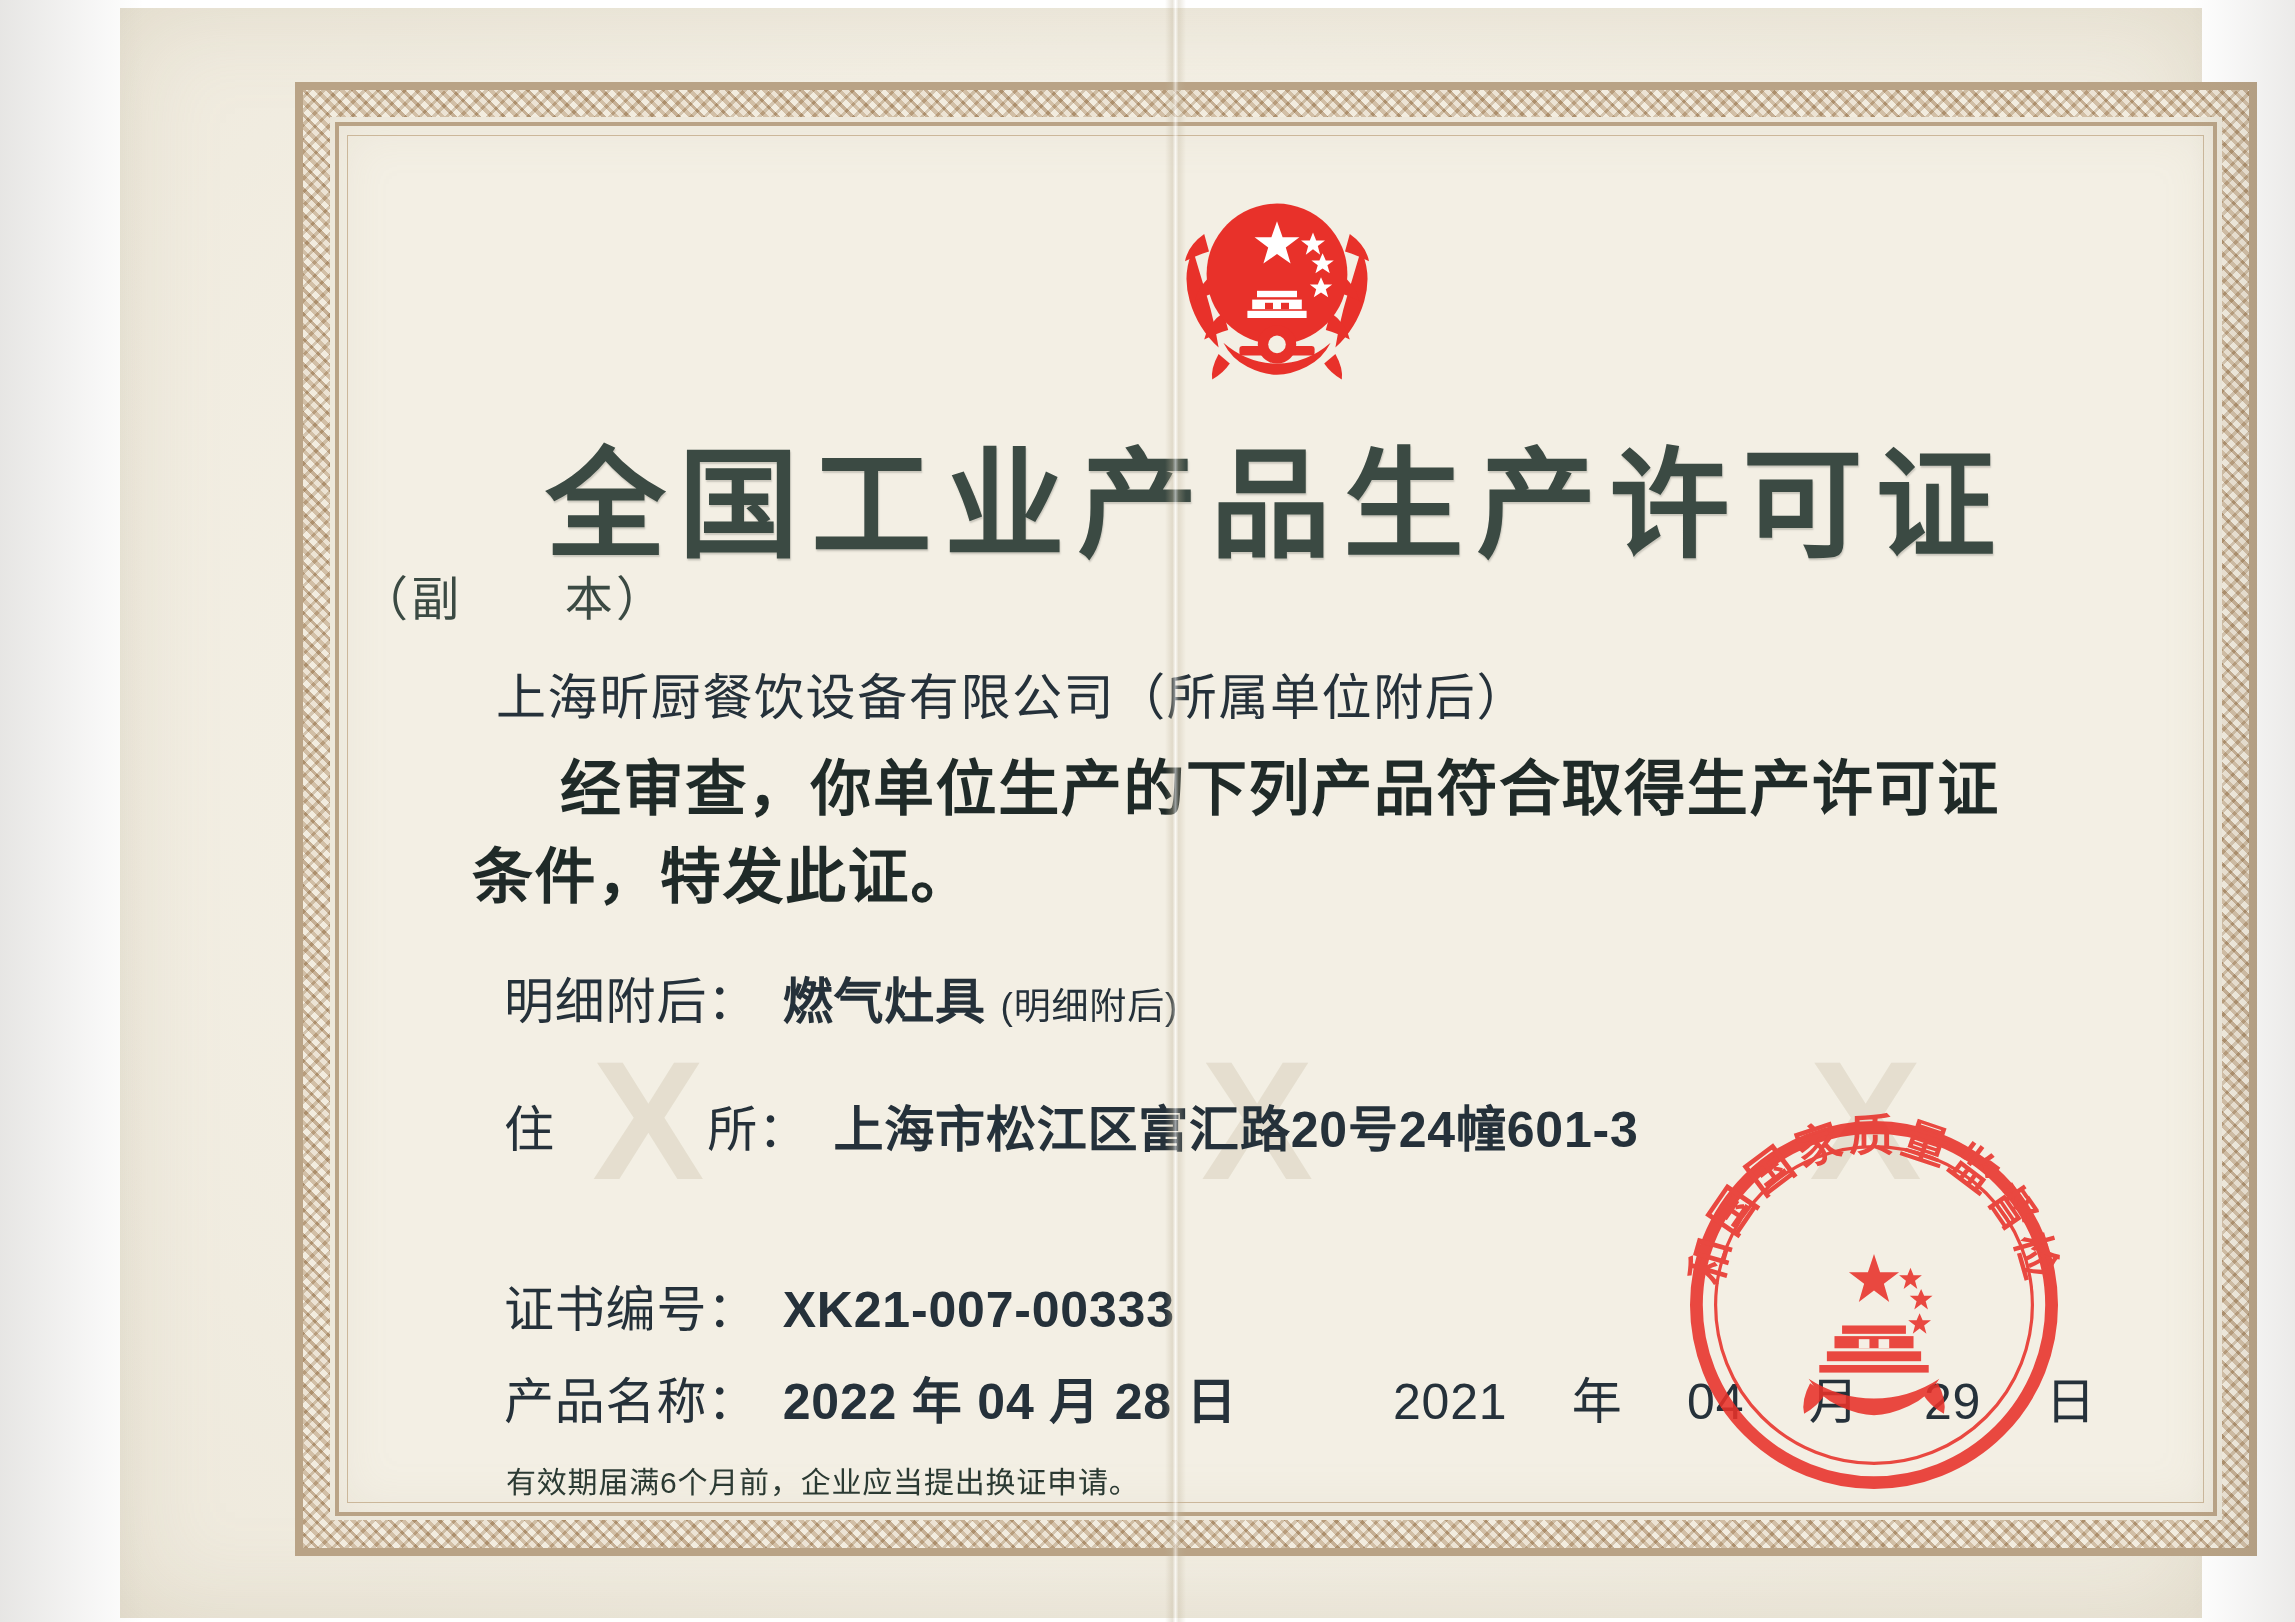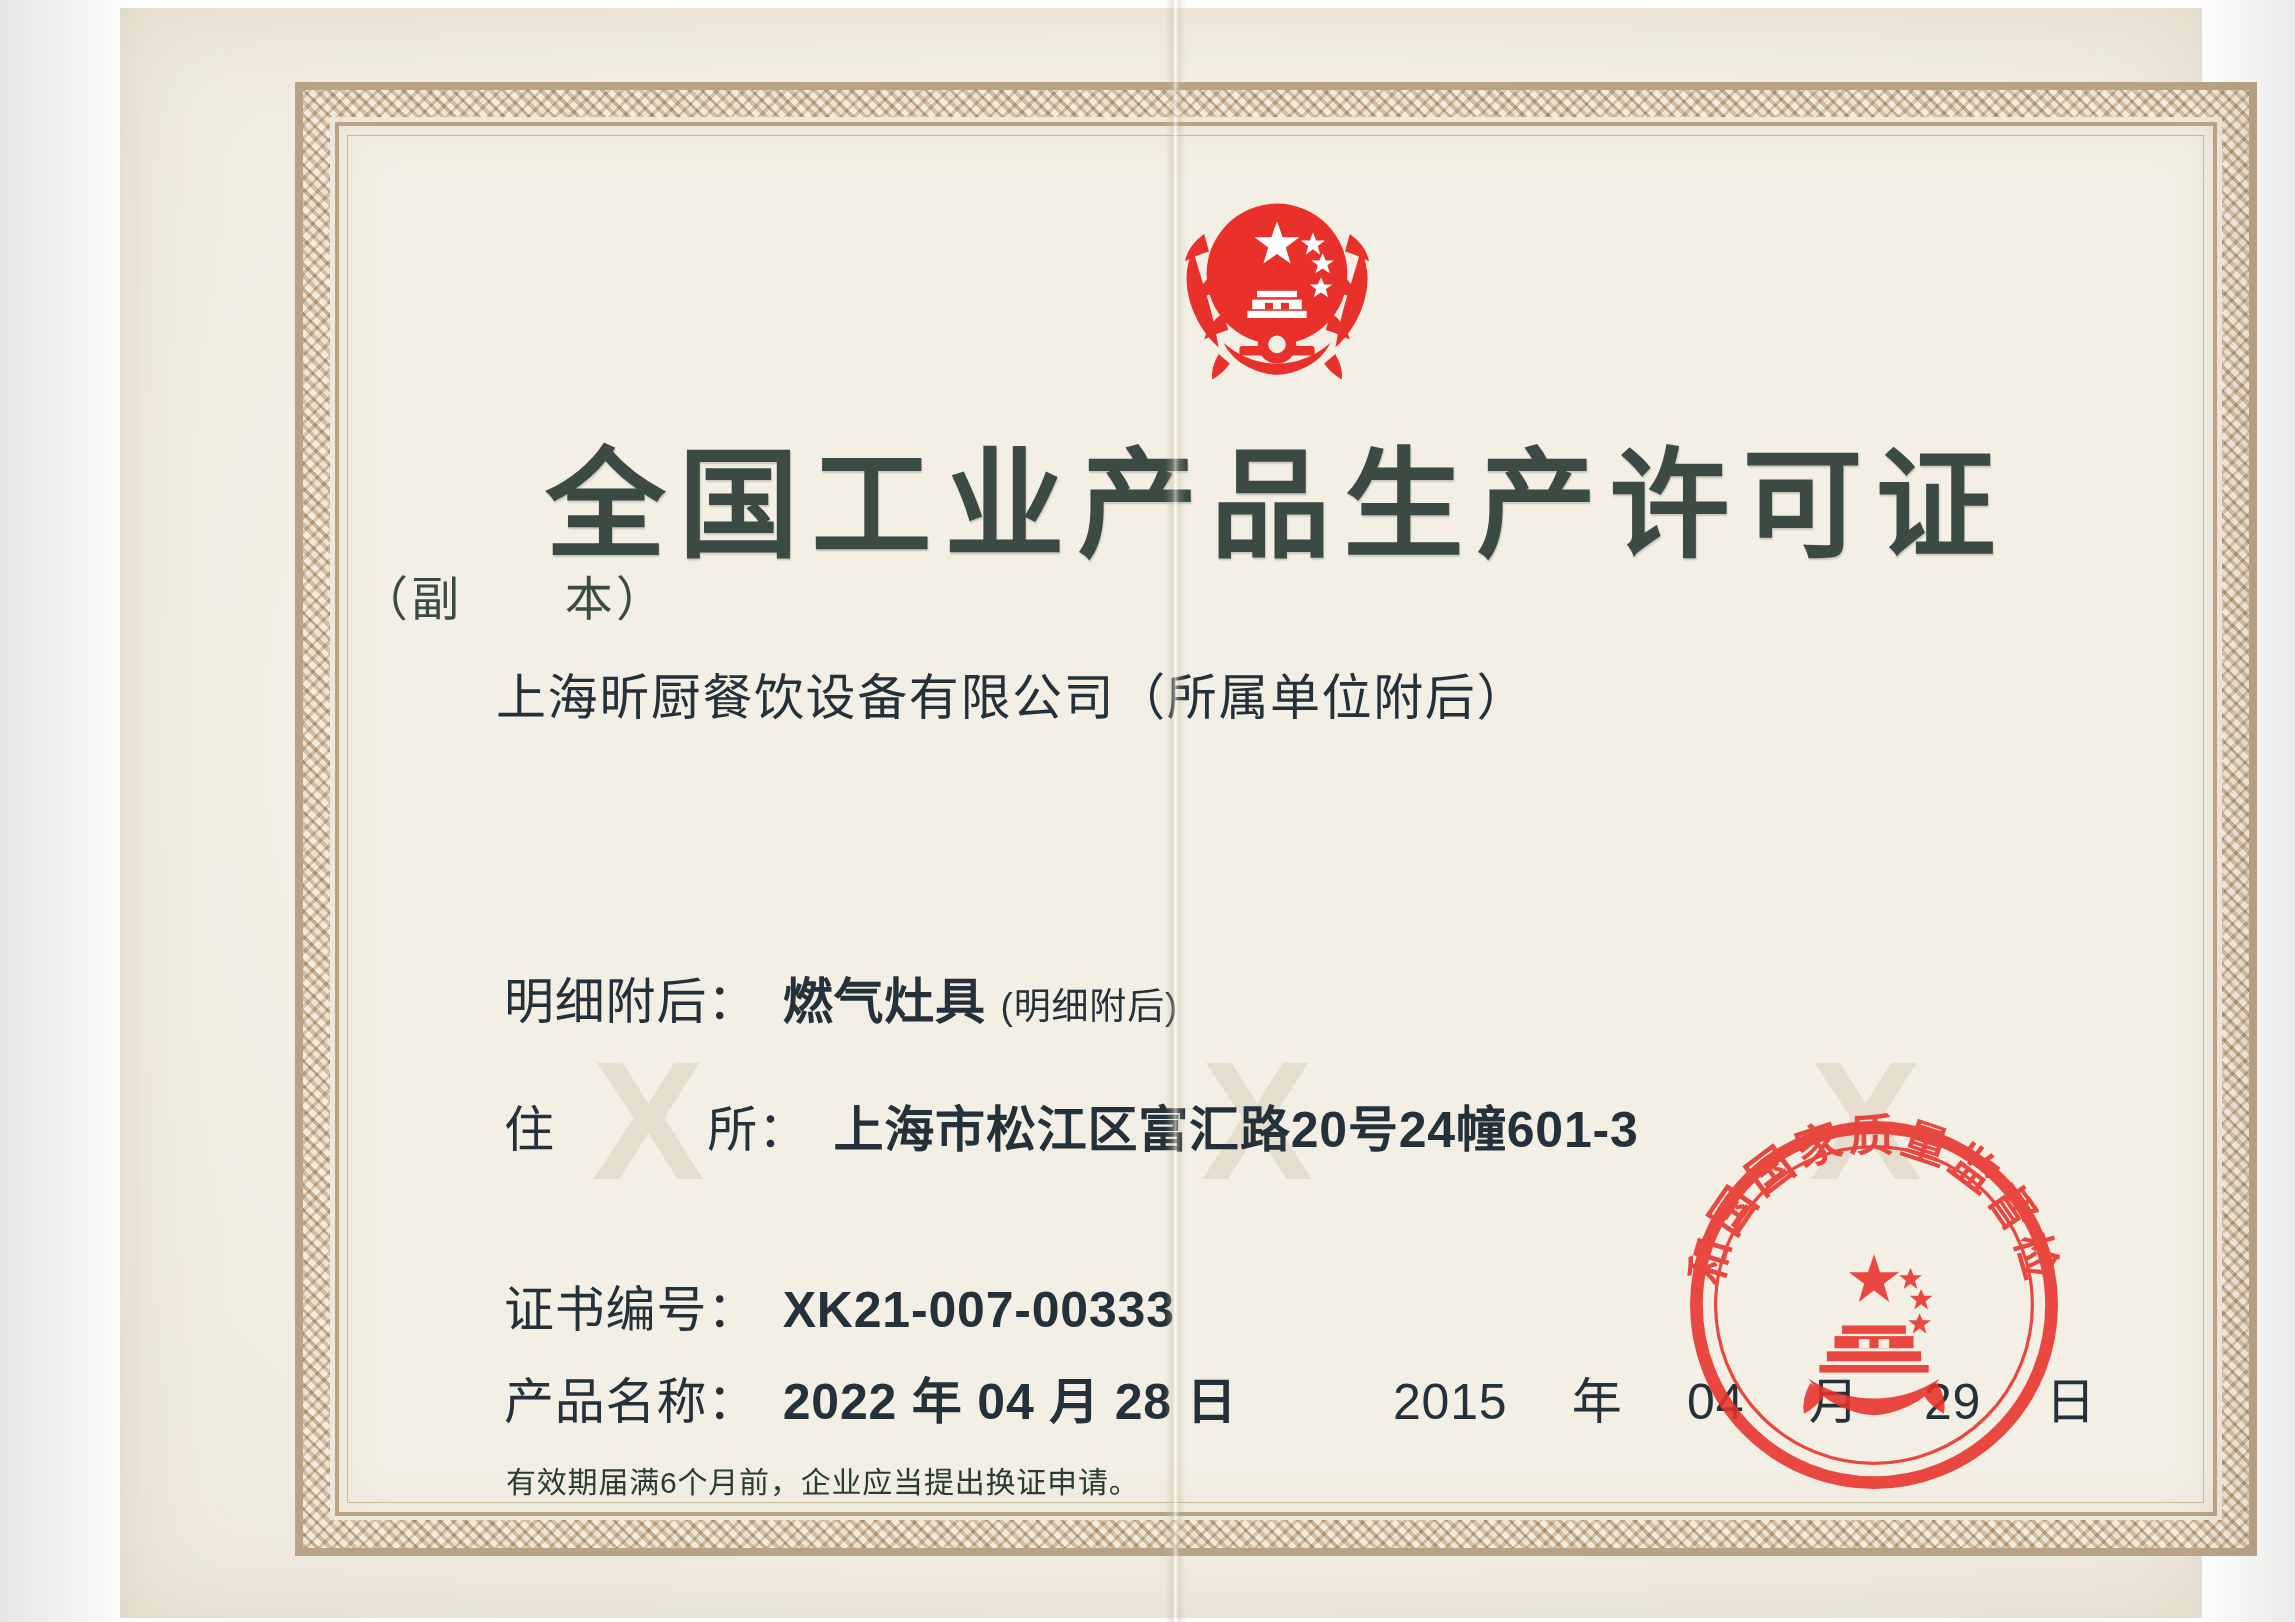--- a/index.html
+++ b/index.html
@@ -347,20 +347,24 @@
             <path d="M238 250 q10 18 8 32 q-14 -8 -22 -20z"></path>
           </g>
         </svg>
       </div>
 
       <div class="title">全国工业产品生产许可证</div>
       <div class="subtitle">（副　　本）</div>
 
       <div class="company">上海昕厨餐饮设备有限公司（所属单位附后）</div>
 
+      <div class="statement">
+        <span class="line1">经审查，你单位生产的下列产品符合取得生产许可证</span>
+        <span class="line2">条件，特发此证。</span>
+      </div>
 
       <div class="field f-product">
         <span class="label">明细附后：</span>
         <span class="value">燃气灶具</span>
         <span class="small-note-inline">(明细附后)</span>
       </div>
 
       <div class="field f-address">
         <span class="label">住　　　所：</span>
         <span class="value">上海市松江区富汇路20号24幢601-3</span>
@@ -371,21 +375,21 @@
         <span class="label">证书编号：</span>
         <span class="value">XK21-007-00333</span>
       </div>
 
       <div class="field f-valid">
         <span class="label">产品名称：</span>
         <span class="value">2022 年 04 月 28 日</span>
       </div>
 
       <div class="date-line">
-        <span>2015</span>
+        <span>2021</span>
         <span class="gap"></span>
         <span>年</span>
         <span class="gap"></span>
         <span>04</span>
         <span class="gap"></span>
         <span>月</span>
         <span class="gap"></span>
         <span>29</span>
         <span class="gap"></span>
         <span>日</span>

